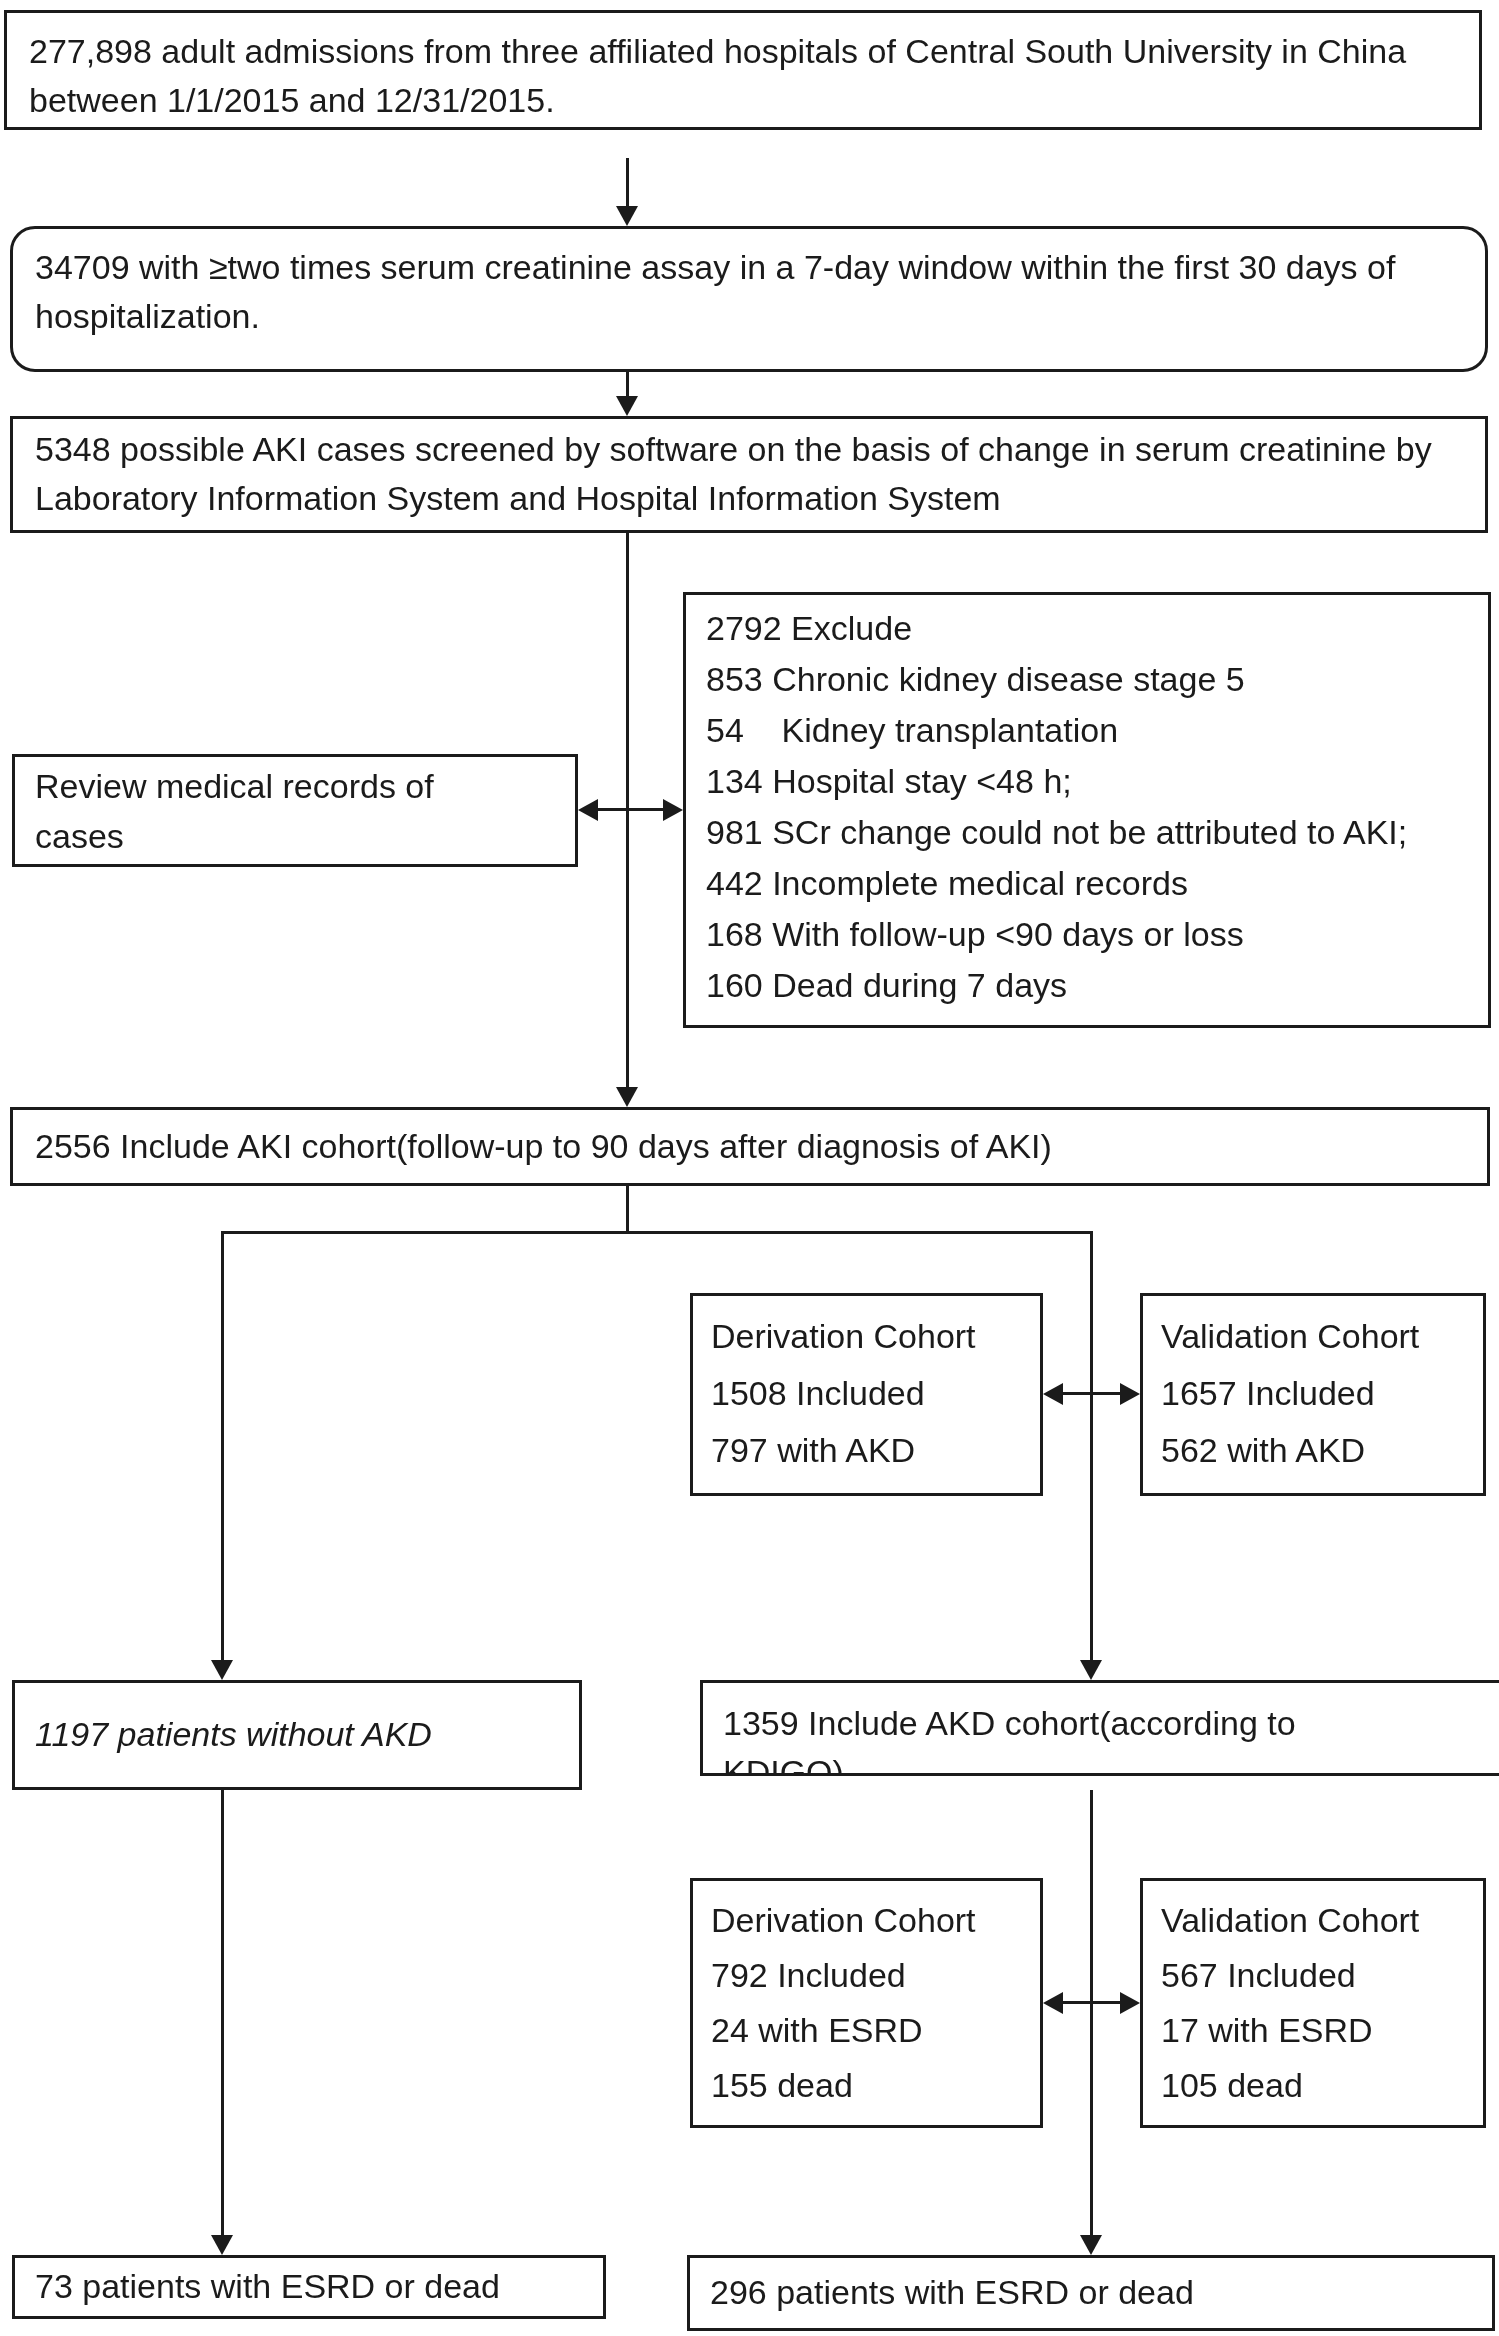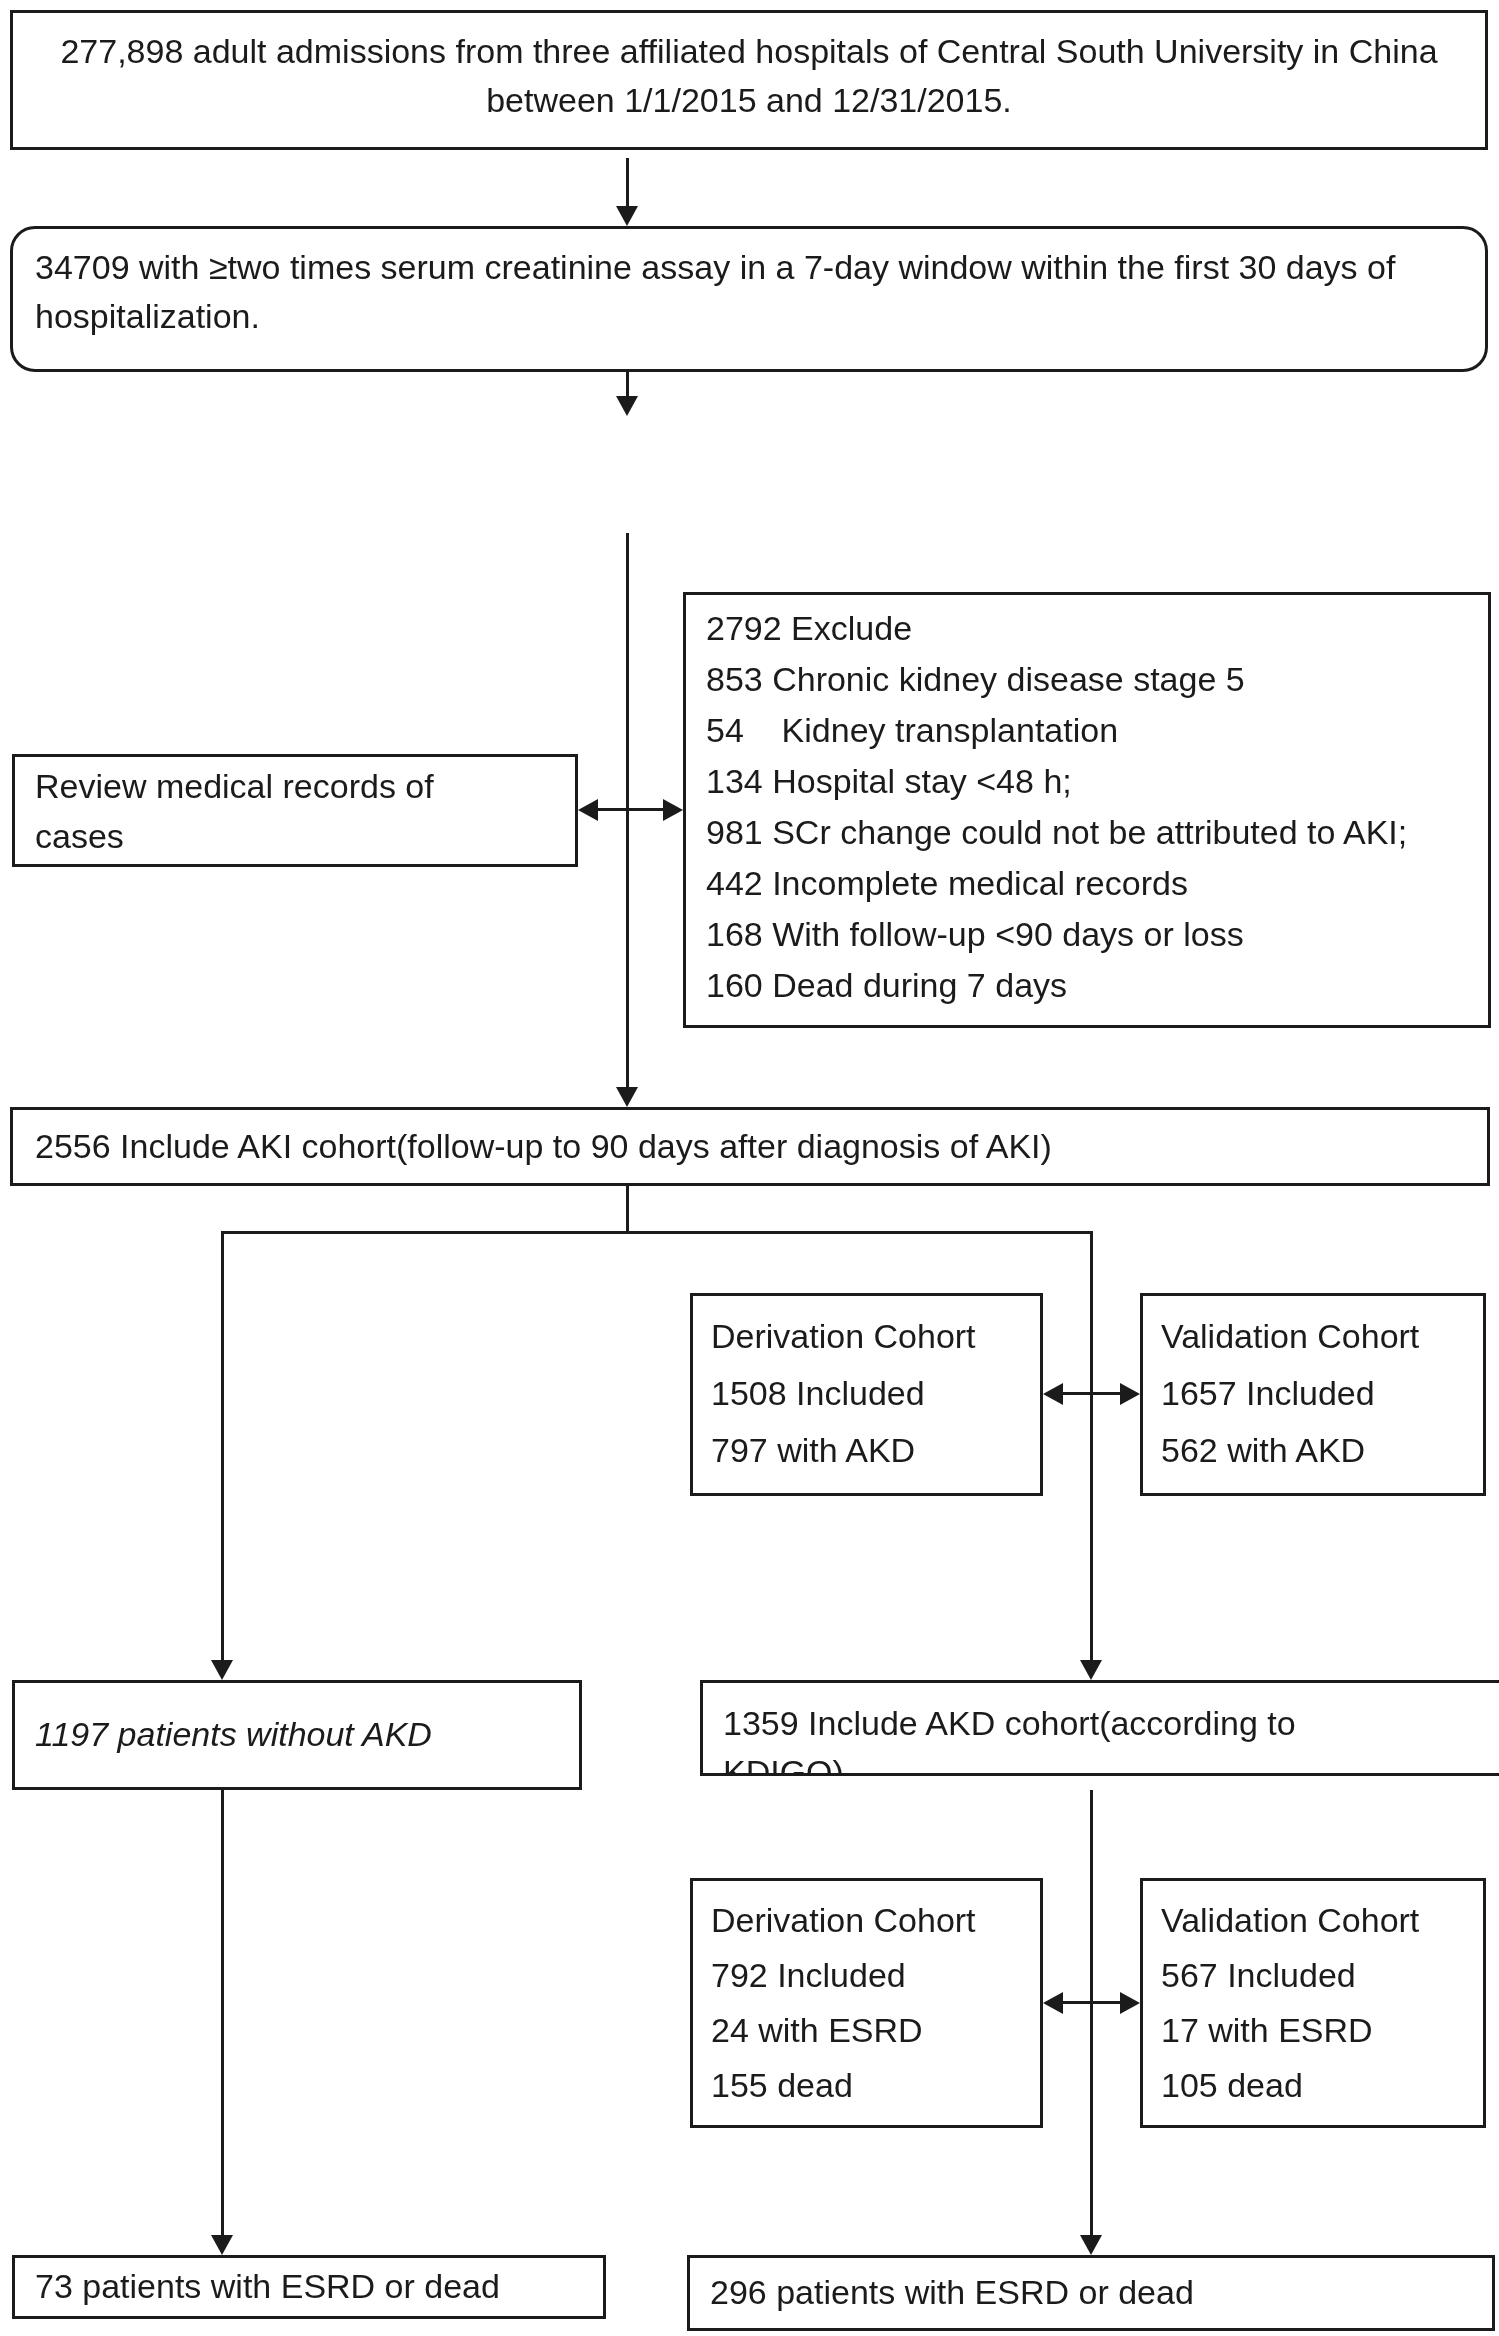--- a/index.html
+++ b/index.html
@@ -45,34 +45,37 @@
   .lines div { white-space: pre-wrap; }
   .exclude-box { padding: 8px 20px; line-height: 51px; }
   .cohort3 { padding: 12px 18px; line-height: 57px; }
   .cohort4 { padding: 12px 18px; line-height: 55px; }
 </style>
 </head>
 <body>
 
 <div class="canvas">
 
-  <div class="box pad" style="left:10px; top:10px; width:1478px; height:140px;text-align:center;">
+  <div class="box pad" style="left:4px; top:10px; width:1478px; height:120px;">
     <span>277,898 adult admissions from three affiliated hospitals of Central South University in China between 1/1/2015 and 12/31/2015.</span>
   </div>
 
   <div class="vline" style="left:626px; top:158px; width:3px; height:49px;"></div>
   <div class="ah-down" style="left:616px; top:206px;"></div>
 
   <div class="box pad" style="left:10px; top:226px; width:1478px; height:146px;border-radius:25px;">
     <span>34709 with ≥two times serum creatinine assay in a 7-day window within the first 30 days of hospitalization.</span>
   </div>
 
   <div class="vline" style="left:626px; top:372px; width:3px; height:25px;"></div>
   <div class="ah-down" style="left:616px; top:396px;"></div>
 
+  <div class="box" style="left:10px; top:416px; width:1478px; height:117px; padding:6px 22px;">
+    <span>5348 possible AKI cases screened by software on the basis of change in serum creatinine by Laboratory Information System and Hospital Information System</span>
+  </div>
 
   <div class="vline" style="left:626px; top:533px; width:3px; height:555px;"></div>
   <div class="ah-down" style="left:616px; top:1087px;"></div>
 
   <div class="box lines exclude-box" style="left:683px; top:592px; width:808px; height:436px;">
     <div>2792 Exclude</div>
     <div>853 Chronic kidney disease stage 5</div>
     <div>54    Kidney transplantation</div>
     <div>134 Hospital stay &lt;48 h;</div>
     <div>981 SCr change could not be attributed to AKI;</div>

